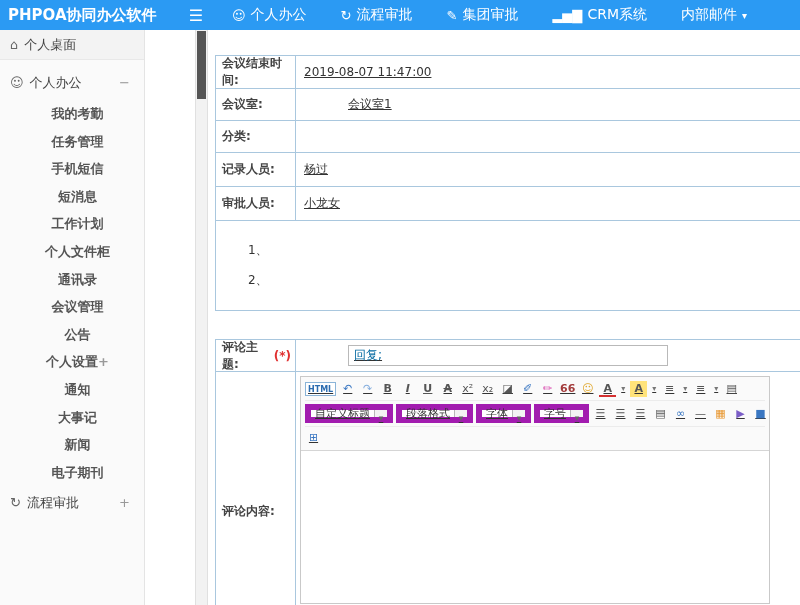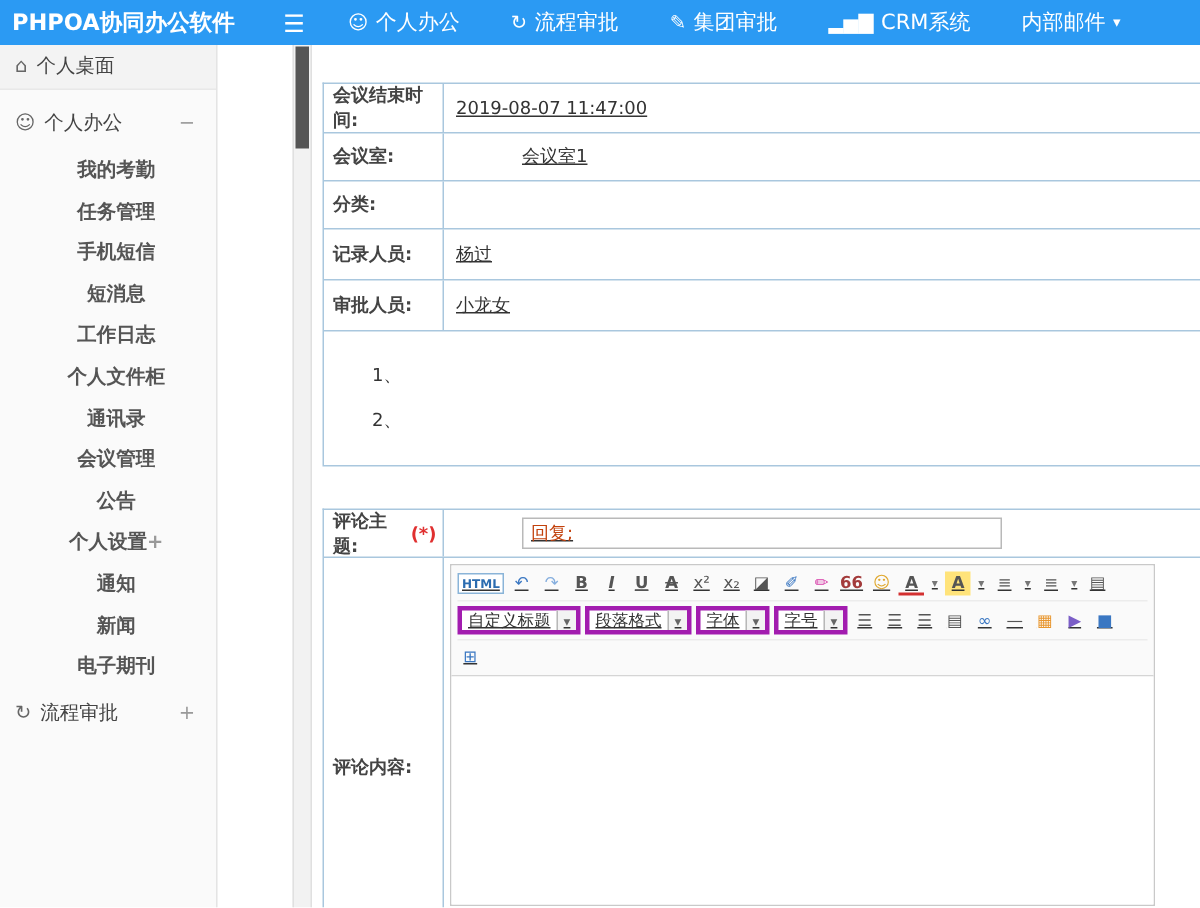--- a/index.html
+++ b/index.html
@@ -45,42 +45,42 @@
   .tlabel { width:80px; flex:none; padding-left:6px; padding-right:4px;
     display:flex; align-items:center; font-weight:bold; font-size:12px; color:#444;
     border-right:1px solid #a9c7de; }
   .tvalue { flex:1; display:flex; align-items:center; padding:0 8px; font-size:12px; color:#333;text-decoration:underline; }
   .content-row { border-bottom:1px solid #a9c7de; height:90px; padding:14px 0 0 32px;
     font-size:12px; color:#333; line-height:30px; }
 
   .form-table.second { margin-top:28px; }
   .required { color:#e03030; margin-left:2px; font-weight:bold; font-size:12px; }
   .subject-input { width:320px; height:21px; border:1px solid #b9b9b9; font-size:12px;
-    padding:1px 5px; font-family:inherit; color:#c2410c; }
+    padding:1px 5px; font-family:inherit; color:#0369a1; }
   .editor-row { height:280px; }
   .editor-cell { align-items:flex-start; padding:4px; }
 
   
   .editor { width:470px; border:1px solid #c9c9c9; background:#fff; }
   .toolbar { background:#fafafa; border-bottom:1px solid #d5d5d5; padding:1px 4px; }
   .tb-row { display:flex; align-items:center; gap:3px; padding:3px 0; flex-wrap:nowrap; }
   .tb-row + .tb-row { border-top:1px solid #ececec; }
   .tb-icon { min-width:17px; height:16px; line-height:16px; text-align:center;
     font-size:11px; color:#555; cursor:pointer; }
   .bold { font-weight:bold; } .ital { font-style:italic; } .under { text-decoration:underline; }
   .strike { text-decoration:line-through; }
   .blue { color:#3a77c2; } .lightblue { color:#85aede; } .magenta { color:#d63ba7; }
   .orange { color:#e8962e; } .yellowish { color:#e0a82e; } .purple { color:#7b5ec7; }
   .darkred { color:#a33b3b; font-weight:bold; }
   .fontcolor { border-bottom:2px solid #d33030; line-height:13px; height:15px; }
   .bgcolor { background:#ffe37a; }
   .html-btn { font-size:8px; font-weight:bold; border:1px solid #8ab4d8; color:#2b6cb0;
     background:#fff; padding:1px 2px; height:14px; line-height:11px; }
   .mini-caret { font-size:8px; color:#777; width:8px; min-width:8px; }
-  .dd { display:flex; align-items:center; border:3px solid #a21caf; background:#fff;
+  .dd { display:flex; align-items:center; border:6px solid #a21caf; background:#fff;
     height:19px; font-size:11px; color:#333; cursor:pointer; }
   .dd-label { padding:0 4px; white-space:nowrap; }
   .dd-caret { border-left:1px solid #b8b8b8; width:13px; text-align:center; color:#666;
     font-size:9px; height:100%; line-height:17px; background:#f3f3f3; }
   .canvas { height:152px; background:#fff; cursor:text; }
 </style>
 </head>
 <body>
 
 <div class="topbar">
@@ -133,40 +133,43 @@
       <div class="sub-item">
         <span>任务管理</span>
       </div>
       <div class="sub-item">
         <span>手机短信</span>
       </div>
       <div class="sub-item">
         <span>短消息</span>
       </div>
       <div class="sub-item">
-        <span>工作日志</span>
+        <span>工作计划</span>
       </div>
       <div class="sub-item">
         <span>个人文件柜</span>
       </div>
       <div class="sub-item">
         <span>通讯录</span>
       </div>
       <div class="sub-item">
         <span>会议管理</span>
       </div>
       <div class="sub-item">
         <span>公告</span>
       </div>
       <div class="sub-item">
         <span>个人设置</span>
         <span class="toggle">+</span>
       </div>
       <div class="sub-item">
         <span>通知</span>
+      </div>
+      <div class="sub-item">
+        <span>大事记</span>
       </div>
       <div class="sub-item">
         <span>新闻</span>
       </div>
       <div class="sub-item">
         <span>电子期刊</span>
       </div>
     </div>
 
     <div class="side-group bottom">

